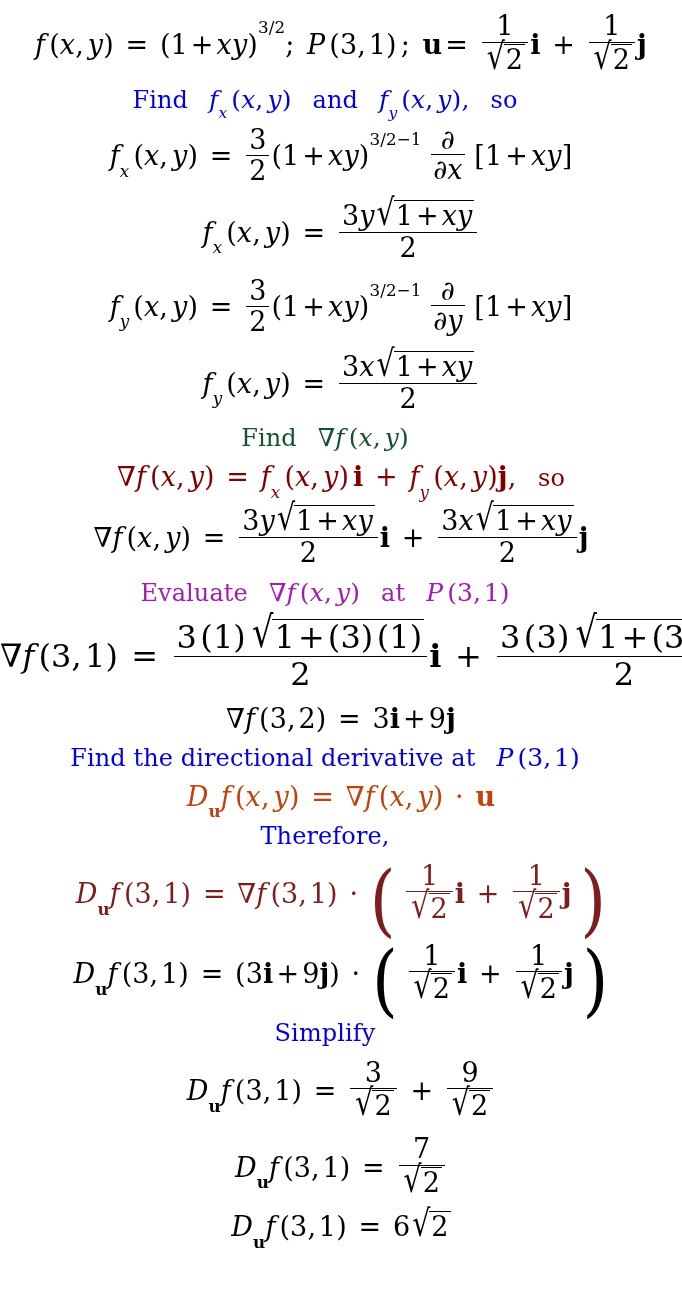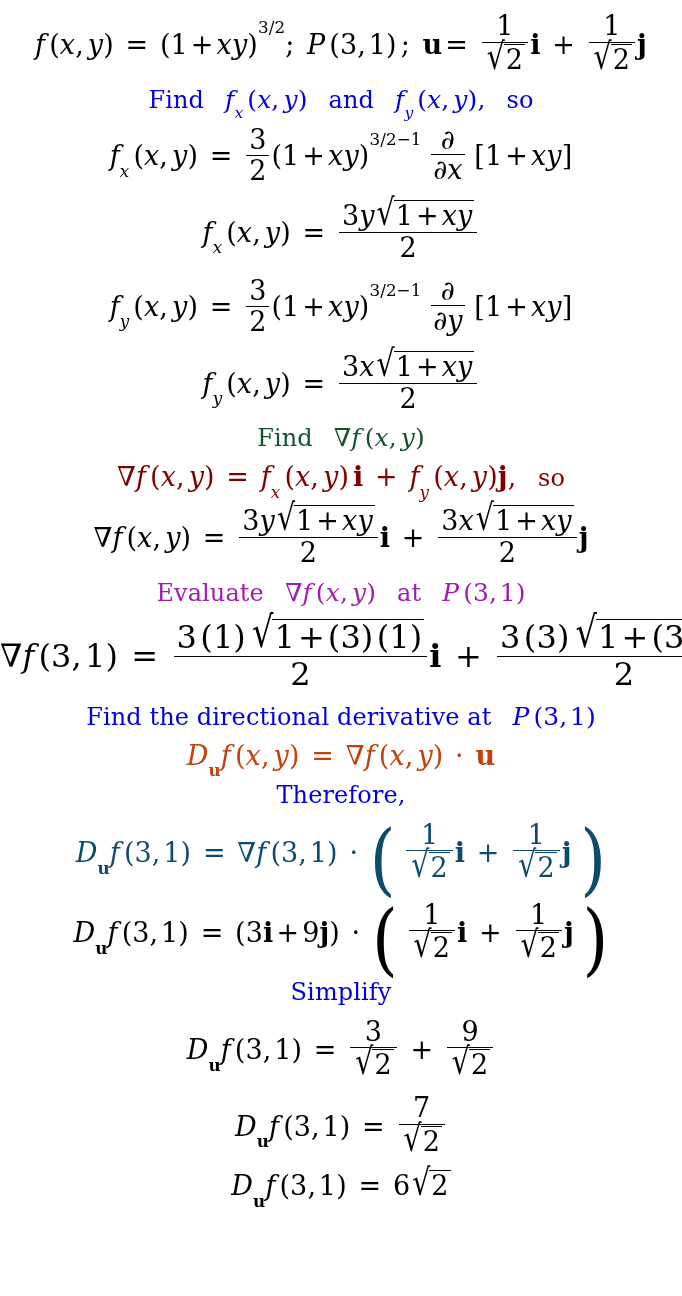--- a/index.html
+++ b/index.html
@@ -15,21 +15,21 @@
     font-family: "DejaVu Serif", "Liberation Serif", serif;
     color: #000000;
   }
   #sheet {
     width: 682px;
     height: 1296px;
     position: relative;
     display: flex;
     flex-direction: column;
     justify-content: flex-start;
-    align-items: flex-start;
+    align-items: flex-end;
     padding-top: 4px;
     box-sizing: border-box;
   }
 
   
   .line {
     width: 682px;
     text-align: center;
     line-height: 1.0;
     white-space: nowrap;
@@ -240,20 +240,27 @@
         <span class="den up">2</span>
       </span><b class="bf">i</b>
       <span class="op up">+</span>
       <span class="frac">
         <span class="num"><span class="up">3 (3)</span><span class="thin"></span><span class="rad"><span class="sign up">√</span><span class="body"><span class="up">1</span><span class="op up">+</span><span class="up">(3) (1)</span></span></span></span>
         <span class="den up">2</span>
       </span><b class="bf">j</b>
     </span>
   </div>
 
+  <div class="line blk eq" style="color: rgb(0, 0, 0);">
+    <span class="m">
+      <span class="nabla">∇</span><i class="v">f</i><span class="thin"></span><span class="up">(3, 2)</span>
+      <span class="op up">=</span>
+      <span class="up">3</span><b class="bf">i</b><span class="op up">+</span><span class="up">9</span><b class="bf">j</b>
+    </span>
+  </div>
 
   <div class="line blue note" style="color: rgb(0, 0, 224);">
     <span class="m">
       <span class="txt">Find the directional derivative at</span><span class="wide"></span>
       <i class="v">P</i><span class="thin"></span><span class="up">(3, 1)</span>
     </span>
   </div>
 
   <div class="line blk eq" style="color: #c2410c;">
     <span class="m">
@@ -262,21 +269,21 @@
       <span class="nabla">∇</span><i class="v">f</i><span class="thin"></span><span class="up">(</span><i class="v">x</i><span class="up">,</span><span class="thin"></span><i class="v">y</i><span class="up">)</span>
       <span class="op up">·</span>
       <b class="bf">u</b>
     </span>
   </div>
 
   <div class="line blue note" style="color: rgb(0, 0, 224);">
     <span class="m"><span class="txt">Therefore,</span></span>
   </div>
 
-  <div class="line blk eq" style="color: #0c4a6e;">
+  <div class="line blk eq" style="color: #7f1d1d;">
     <span class="m">
       <i class="v">D</i><sub class="s"><b class="bf">u</b></sub><i class="v">f</i><span class="thin"></span><span class="up">(3, 1)</span>
       <span class="op up">=</span>
       <span class="nabla">∇</span><i class="v">f</i><span class="thin"></span><span class="up">(3, 1)</span>
       <span class="op up">·</span>
       <span class="bigparen">(</span>
       <span class="frac"><span class="num up">1</span><span class="den"><span class="rad"><span class="sign up">√</span><span class="body up">2</span></span></span></span><b class="bf">i</b>
       <span class="op up">+</span>
       <span class="frac"><span class="num up">1</span><span class="den"><span class="rad"><span class="sign up">√</span><span class="body up">2</span></span></span></span><b class="bf">j</b>
       <span class="bigparen">)</span>

